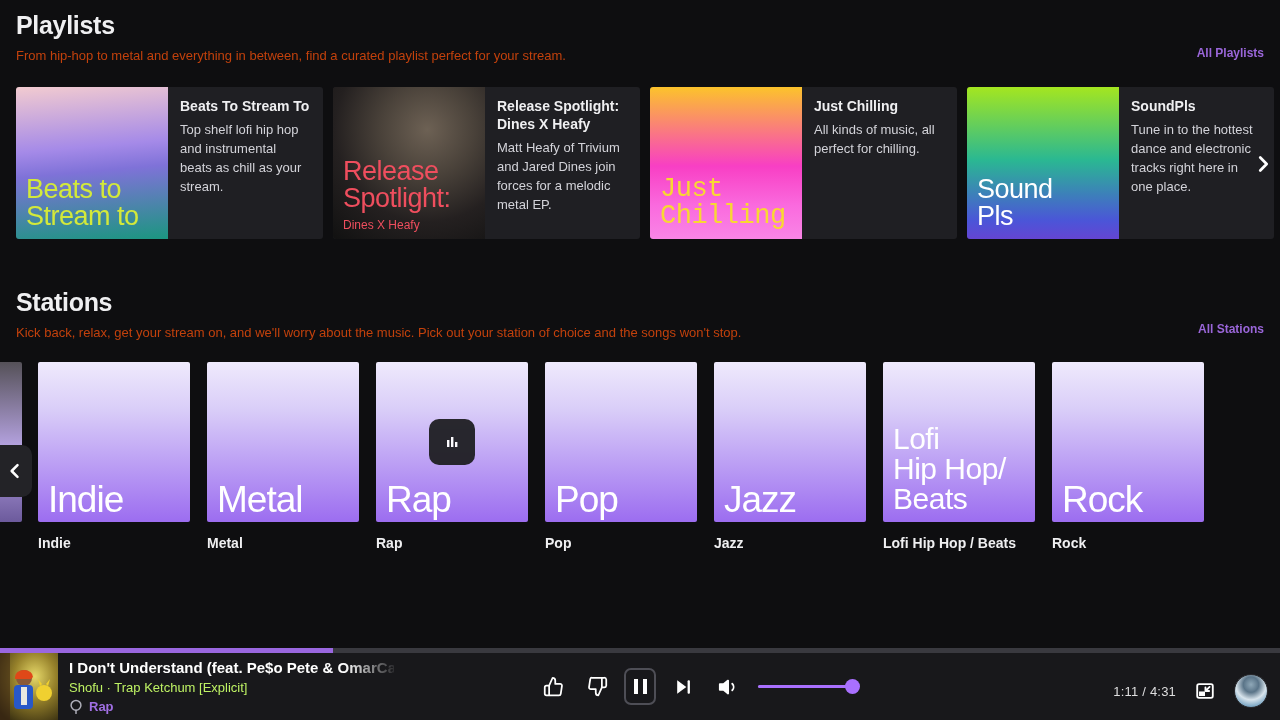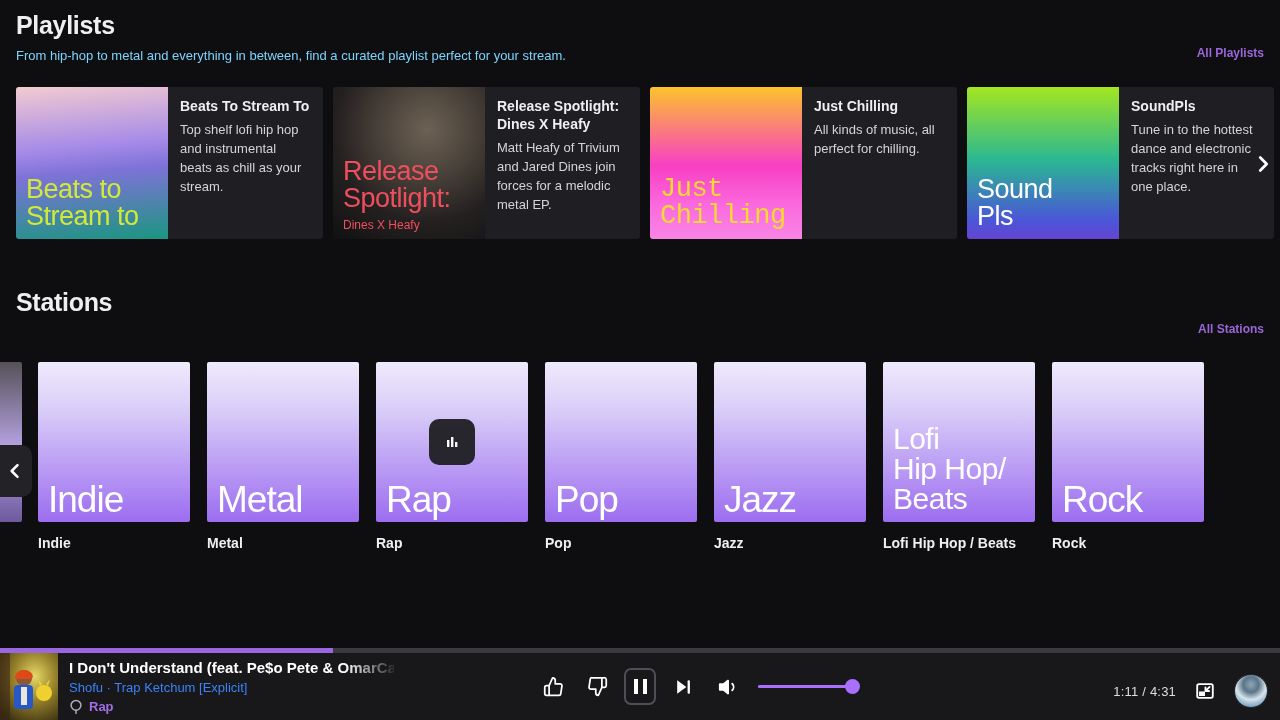--- a/index.html
+++ b/index.html
@@ -1,21 +1,21 @@
 <!DOCTYPE html>
 <html><head>
 <meta charset="utf-8">
 <style>
   * { margin:0; padding:0; box-sizing:border-box; }
   html,body { width:1280px; height:720px; overflow:hidden; }
   body { background:#0e0e10; font-family:"Liberation Sans", sans-serif; color:#efeff1; }
   .page { position:relative; width:1280px; height:720px; background:#0e0e10; overflow:hidden; }
 
   .section-title { font-size:25px; font-weight:700; color:#efeff1; letter-spacing:-0.3px; }
-  .section-sub { font-size:13px; color:#7dd3fc; margin-top:8px; }
+  .section-sub { font-size:13px; color:#c2410c; margin-top:8px; }
   .section-link { font-size:12px; font-weight:600; color:#9a66d9; cursor:pointer; text-decoration:none; }
 
   
   .pl-header { position:absolute; left:16px; top:11px; right:16px; }
   .pl-link { position:absolute; right:16px; top:46px; }
   .cards-row { position:absolute; left:16px; top:87px; display:flex; gap:10px; }
   .card { width:307px; height:152px; background:#1f1f23; border-radius:3px; display:flex; overflow:hidden; cursor:pointer; }
   .cover { width:152px; height:152px; flex:none; position:relative; }
   .cover-text { position:absolute; left:10px; bottom:8px; font-size:27px; line-height:1.02; white-space:pre-line; font-weight:400; letter-spacing:-0.5px; }
   .cover-0 { background:linear-gradient(175deg,#f2cbd0 0%,#a58ae8 40%,#7f72d8 55%,#1b9680 100%); }
@@ -53,21 +53,21 @@
 
   
   .player { position:absolute; left:0; bottom:0; width:1280px; height:72px; z-index:10; }
   .progress { position:relative; width:100%; height:5px; background:#39393f; cursor:pointer; }
   .progress-fill { height:5px; background:#9a67e0; width:26%; }
   .player-bar { position:relative; width:100%; height:67px; background:#18181b; display:flex; align-items:center; }
   .album-art { width:58px; height:67px; flex:none; overflow:hidden; cursor:pointer; }
   .track-info { margin-left:11px; width:330px; position:relative; }
   .track-title { font-size:15px; font-weight:700; color:#fff; white-space:nowrap; overflow:hidden; width:325px; position:relative; }
   .title-fade { position:absolute; right:0; top:0; width:55px; height:20px; background:linear-gradient(90deg, rgba(24,24,27,0), #18181b); pointer-events:none; }
-  .track-artist { font-size:13px; color:#3b82f6; margin-top:4px; white-space:nowrap; }
+  .track-artist { font-size:13px; color:#bef264; margin-top:4px; white-space:nowrap; }
   .track-tag { display:flex; align-items:center; gap:6px; margin-top:4px; cursor:pointer; }
   .track-tag span { font-size:13px; font-weight:700; color:#a06fe3; }
   .controls { position:absolute; left:540px; top:0; height:67px; display:flex; align-items:center; }
   .icon-btn { width:26px; height:26px; display:flex; align-items:center; justify-content:center; cursor:pointer; }
   .pause-btn { width:32px; height:37px; border:2px solid #4e4e56; border-radius:7px; display:flex; align-items:center; justify-content:center; gap:5px; margin:0 14px; cursor:pointer; }
   .pause-btn i { display:block; width:4px; height:15px; background:#fff; }
   .ctl-gap { margin-left:18px; }
   .vol-group { display:flex; align-items:center; margin-left:20px; }
   .vol-slider { position:relative; width:100px; height:3px; background:#54545c; border-radius:2px; margin-left:16px; cursor:pointer; }
   .vol-fill { position:absolute; left:0; top:0; height:3px; background:#a970ff; border-radius:2px; width:100%; }
@@ -137,20 +137,21 @@
   </div>
 
   <div class="row-next">
     <svg width="22" height="22" viewBox="0 0 24 24" fill="none" stroke="#fff" stroke-width="3" stroke-linecap="round" stroke-linejoin="round">
         <polyline points="9 5 16 12 9 19"></polyline>
       </svg>
   </div>
 
   <div class="st-header">
     <div class="section-title">Stations</div>
+    <div class="section-sub">Kick back, relax, get your stream on, and we'll worry about the music. Pick out your station of choice and the songs won't stop.</div>
   </div>
   <a class="section-link st-link">All Stations</a>
 
   <div class="tiles-row">
     <div class="tile-sliver"></div>
     <div class="row-prev">
       <svg width="20" height="20" viewBox="0 0 24 24" fill="none" stroke="#fff" stroke-width="3" stroke-linecap="round" stroke-linejoin="round">
           <polyline points="15 5 8 12 15 19"></polyline>
         </svg>
     </div>

